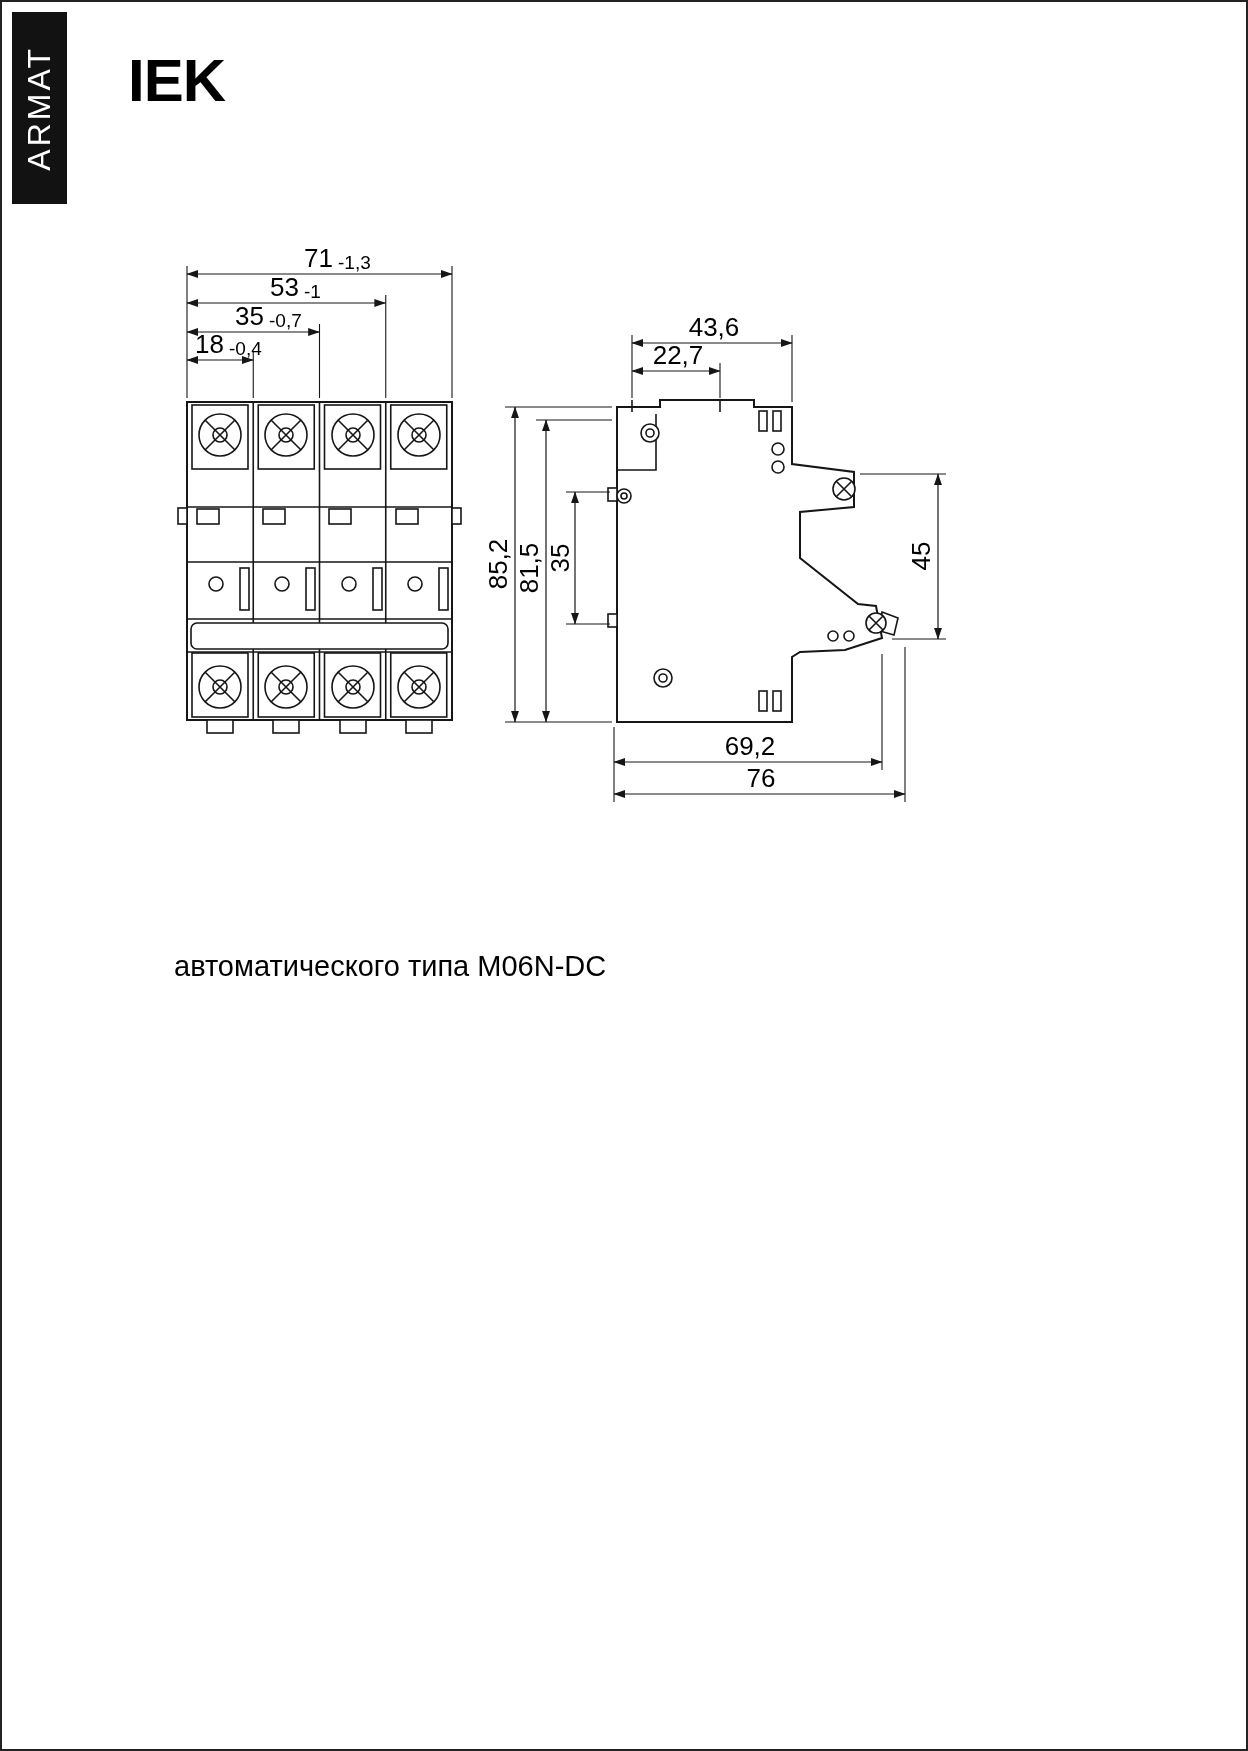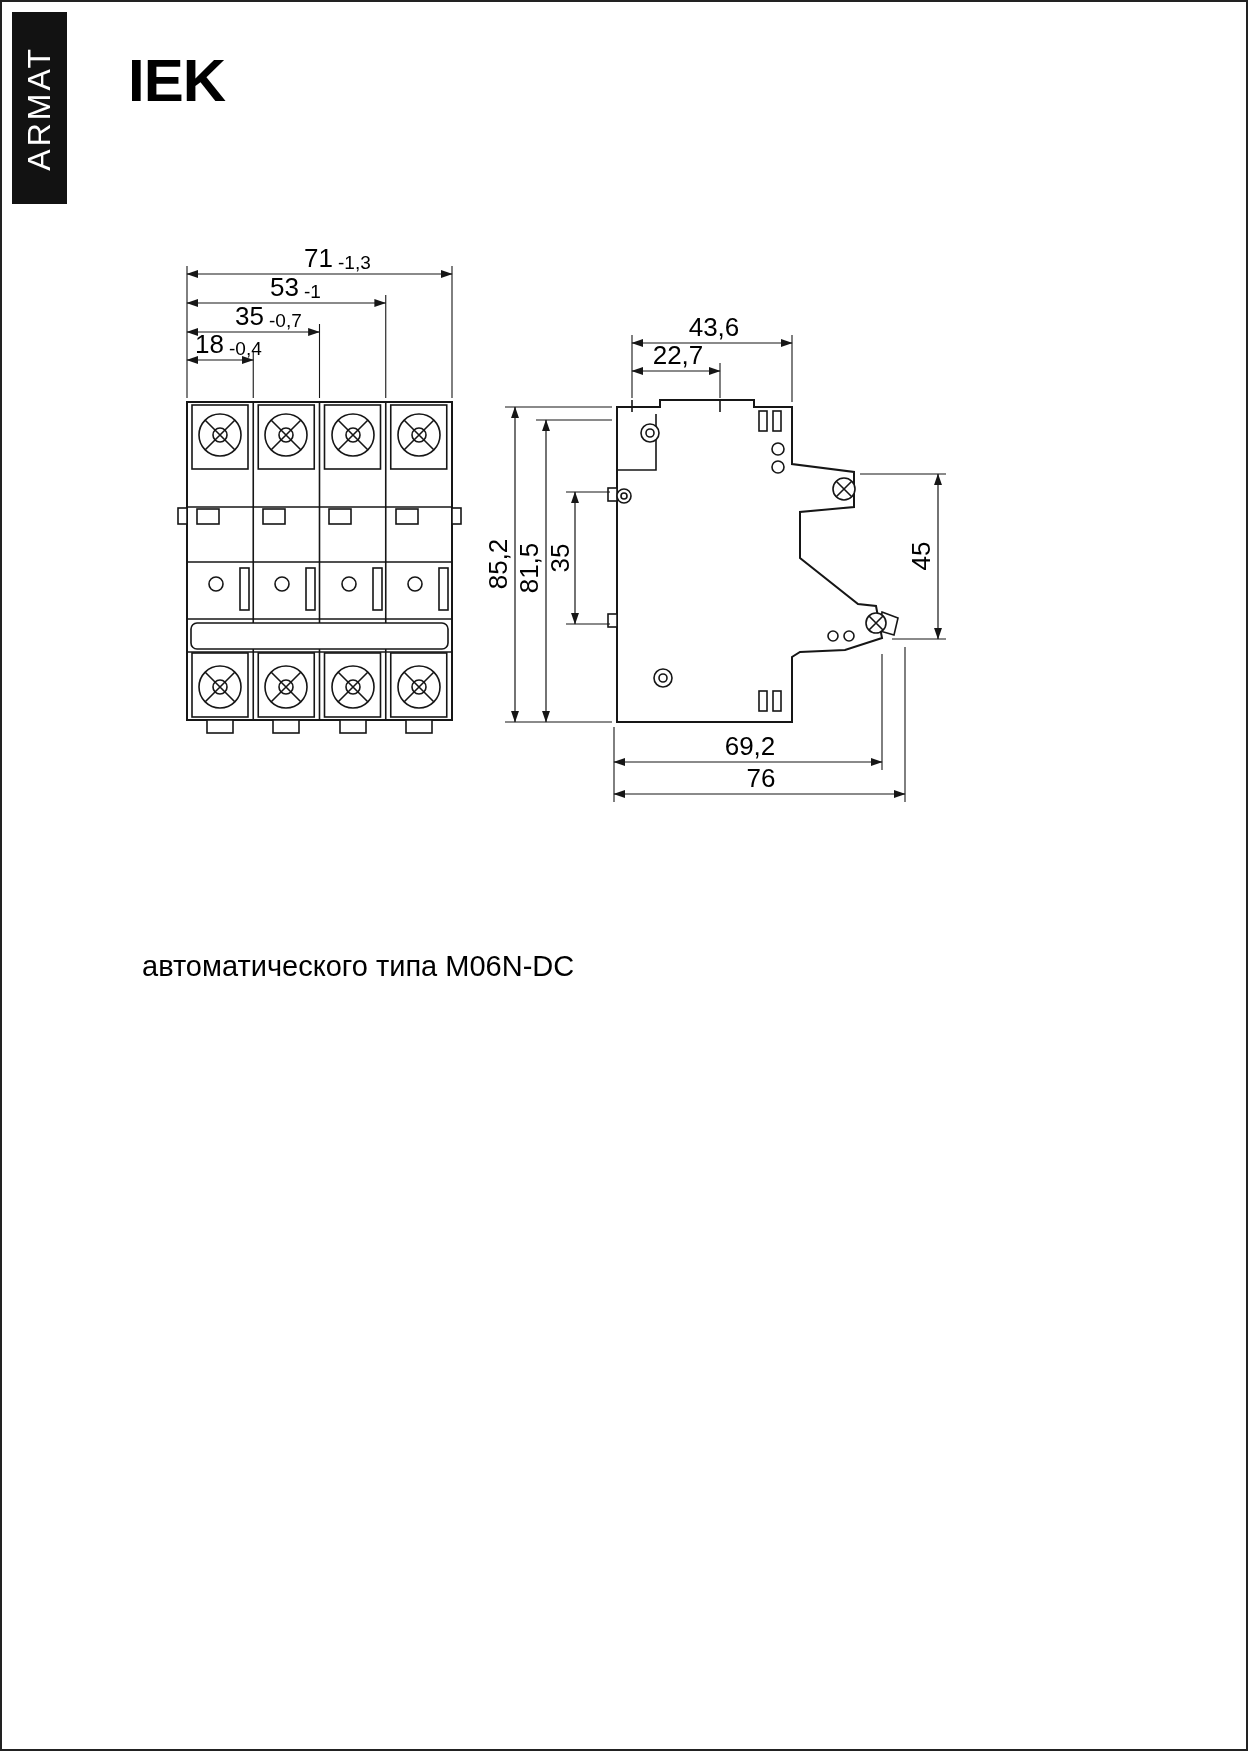--- a/index.html
+++ b/index.html
@@ -38,21 +38,21 @@
   .thin{fill:none;stroke:#161616;stroke-width:1.6;}
   .detail{fill:#fff;stroke:#161616;stroke-width:1.6;}
   .dimline{stroke:#161616;stroke-width:1.2;fill:none;}
   .extline{stroke:#161616;stroke-width:1.1;fill:none;}
   .dim{font-size:26px;fill:#000;font-family:"Liberation Sans",sans-serif;}
   .tol{font-size:19px;fill:#000;font-family:"Liberation Sans",sans-serif;}
   .caption{
     position:absolute;left:76px;top:916px;
     font-size:29px;line-height:38px;color:#000;
   }
-  .caption .line2{display:block;margin-left:64px;}
+  .caption .line2{display:block;margin-left:96px;}
 </style>
 </head>
 <body>
 
 <div class="page">
 
   <div class="banner">
     <span class="banner-text">ARMAT</span>
   </div>
 

